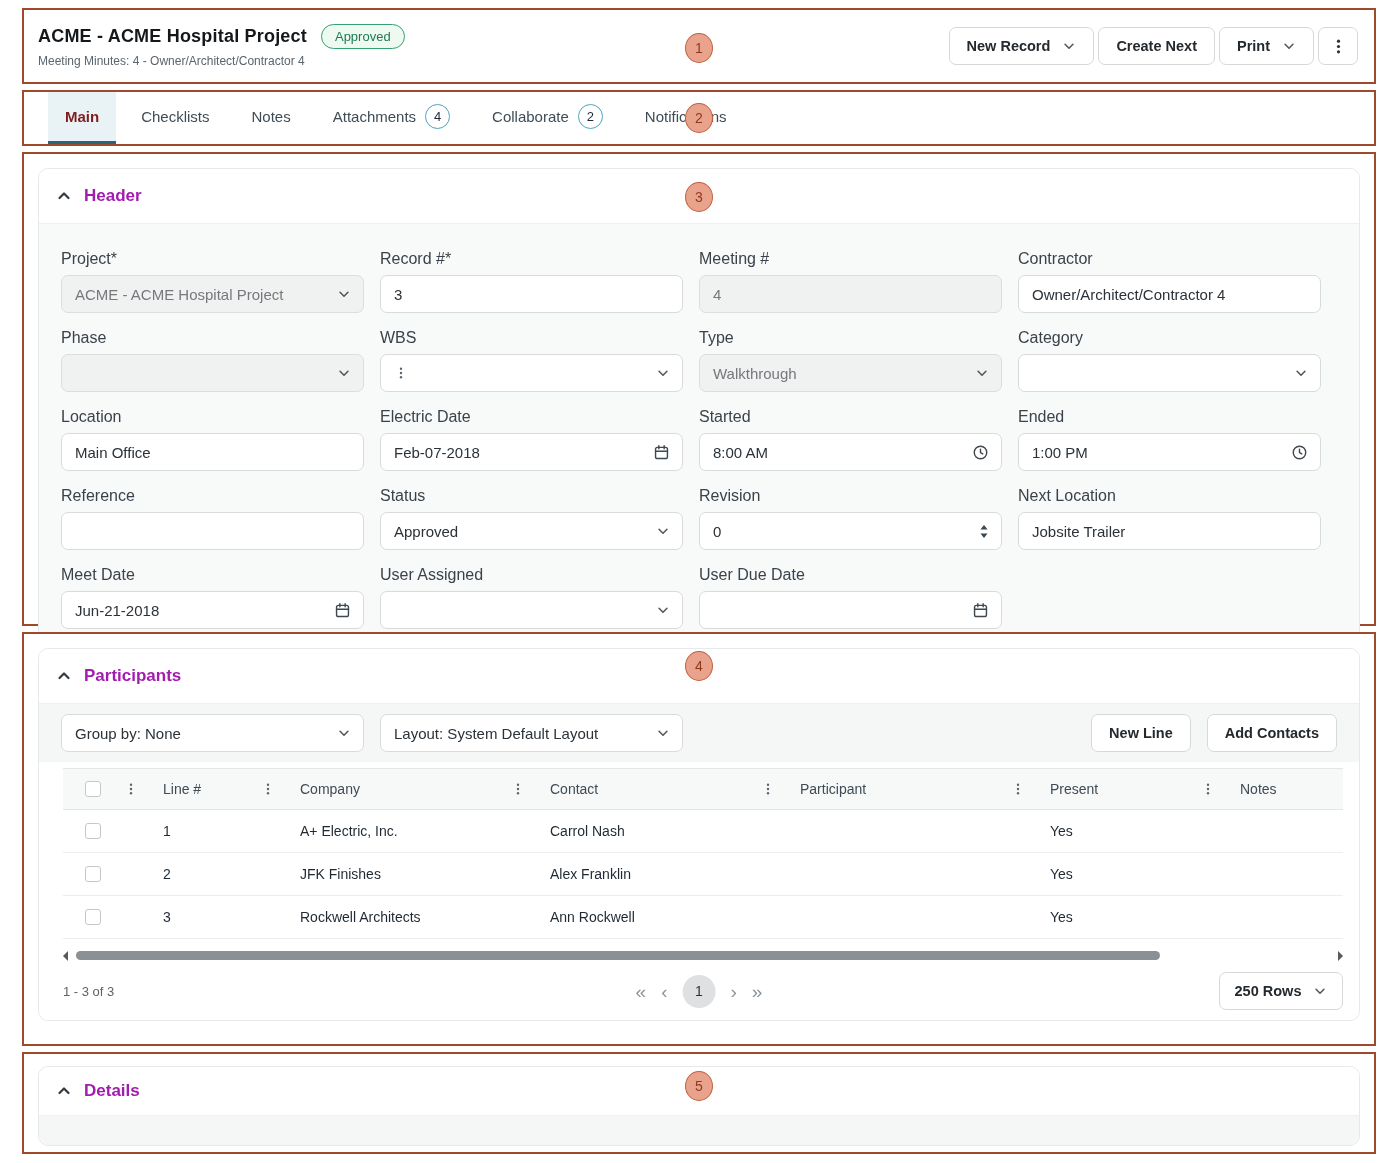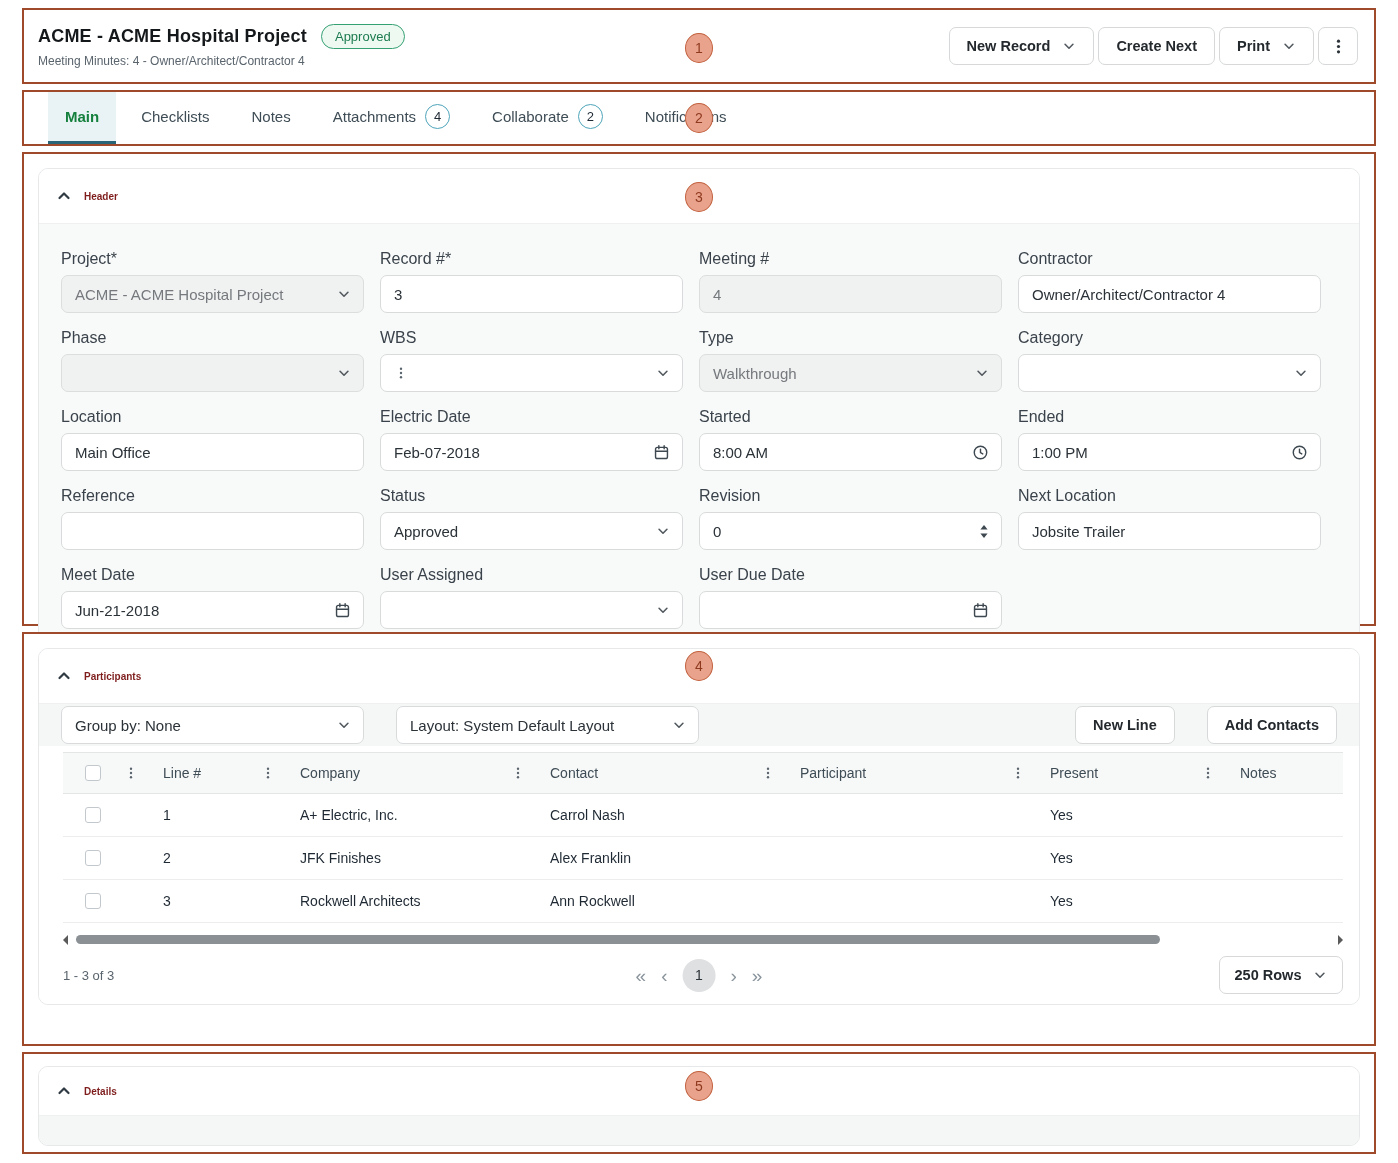--- a/index.html
+++ b/index.html
@@ -20,37 +20,37 @@
   .title-row { display:flex; align-items:center; gap:14px; }
   .page-title { font-size:18px; font-weight:700; color:#15181B; letter-spacing:.2px; }
   .status-badge { font-size:13px; color:#1C7C4F; background:#EEF9F2; border:1px solid #35A173; border-radius:999px; padding:4px 13px; }
   .subtitle { font-size:12px; color:#5A646D; margin-top:5px; }
   .actions { display:flex; align-items:center; gap:4px; }
   .btn { height:38px; background:#fff; border:1px solid #D6D8D9; border-radius:7px; display:inline-flex; align-items:center; gap:12px; padding:0 17px; font-size:14.5px; font-weight:600; color:#24292E; cursor:pointer; }
   .btn.icon-only { width:40px; padding:0; justify-content:center; }
   
   .tab-bar { height:52px; display:flex; align-items:stretch; padding:0 24px; gap:8px; }
   .tab { display:flex; align-items:center; gap:9px; padding:0 17px; font-size:15px; color:#3E4C55; border-bottom:3px solid transparent; cursor:pointer; }
-  .tab.active { background:#E9F3F5; color:#15803d; font-weight:700; border-bottom-color:#2A6577; }
+  .tab.active { background:#E9F3F5; color:#7f1d1d; font-weight:700; border-bottom-color:#2A6577; }
   .tab-badge { min-width:25px; height:25px; border-radius:50%; border:1px solid #4EA5BA; background:#fff; color:#1F2933; font-size:13px; font-weight:400; display:flex; align-items:center; justify-content:center; }
   
   .card { margin:14px; border:1px solid #E6E8E9; border-radius:10px; background:#fff; overflow:hidden; }
   .card-header { height:54px; display:flex; align-items:center; gap:12px; padding:0 17px; background:#fff; }
-  .card-title { font-size:10px; font-weight:700; color:#7f1d1d; }
+  .card-title { font-size:17px; font-weight:700; color:#a21caf; }
   .collapse { display:flex; align-items:center; cursor:pointer; }
   
   .form-body { background:#F8F9F9; border-top:1px solid #EFF1F1; padding:26px 22px 28px 22px; }
   .fields-grid { display:grid; grid-template-columns:repeat(4,303px); column-gap:16px; row-gap:16px; justify-content:start; }
   .field-label { font-size:16px; color:#3A434B; margin-bottom:7px; }
   .control { height:38px; background:#fff; border:1px solid #D8DADB; border-radius:7px; display:flex; align-items:center; gap:8px; padding:0 12px 0 13px; font-size:15px; color:#2B3238; cursor:pointer; }
   .control .value { flex:1; white-space:nowrap; overflow:hidden; }
   .control.disabled { background:#F0F1F1; border-color:#DCDEDE; color:#75797D; cursor:default; }
   .icon { display:inline-flex; align-items:center; justify-content:center; }
   
-  .grid-toolbar { background:#F5F6F6; border-top:1px solid #EFF1F1; display:flex; align-items:center; gap:32px; padding:2px 22px; }
+  .grid-toolbar { background:#F5F6F6; border-top:1px solid #EFF1F1; display:flex; align-items:center; gap:16px; padding:10px 22px; }
   .toolbar-select { width:303px; height:38px; background:#fff; border:1px solid #D8DADB; border-radius:7px; display:flex; align-items:center; padding:0 12px 0 13px; font-size:15px; color:#2B3238; cursor:pointer; }
   .toolbar-select .value { flex:1; white-space:nowrap; overflow:hidden; }
   .toolbar-spacer { flex:1; }
   .grid-table { margin:6px 16px 0 24px; }
   .t-row { display:grid; grid-template-columns:48px 40px 97px 40px 210px 40px 210px 40px 210px 40px 150px 40px 1fr; align-items:center; }
   .t-head { height:42px; background:#F7F8F8; border-top:1px solid #E3E5E6; border-bottom:1px solid #E3E5E6; font-size:14px; color:#3E4C55; }
   .t-body-row { height:43px; background:#fff; border-bottom:1px solid #ECEDEE; font-size:14px; color:#1F2933; }
   .cell { display:flex; align-items:center; overflow:hidden; }
   .check-cell { padding-left:22px; }
   .kebab-cell { justify-content:center; }

